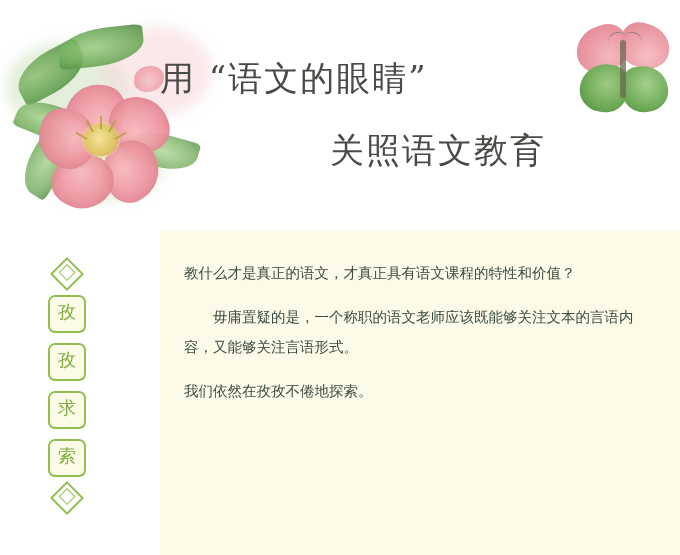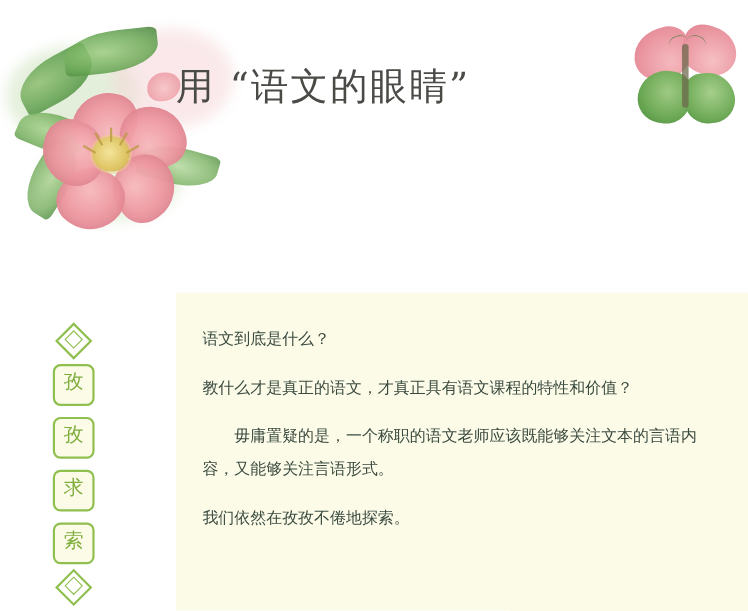--- a/index.html
+++ b/index.html
@@ -12,21 +12,21 @@
     background: #ffffff;
     font-family: "DejaVu Sans", "Liberation Sans", sans-serif;
     overflow: hidden;
     position: relative;
   }
 
   
   .banner {
     position: relative;
     width: 680px;
-    height: 266px;
+    height: 230px;
     overflow: hidden;
     background: #ffffff;
     text-align: center;
   }
 
   
   .flower-wrap {
     position: absolute;
     left: 6px;
     top: 12px;
@@ -286,34 +286,34 @@
     <div class="bwing bw1"></div>
     <div class="bwing bw2"></div>
     <div class="bwing bw3"></div>
     <div class="bwing bw4"></div>
     <div class="bbody"></div>
     <div class="bant a1"></div>
     <div class="bant a2"></div>
   </div>
 
   <div class="headline-1">用 “语文的眼睛”</div>
+  <div class="headline-2">关照语文教育</div>
 </div>
 
 <div class="body-area">
 
   <div class="badge-col">
     <div class="diamond"></div>
     <div class="badge">孜</div>
     <div class="badge">孜</div>
     <div class="badge">求</div>
     <div class="badge">索</div>
     <div class="diamond"></div>
   </div>
 
   <div class="content-panel">
     <div class="content-inner">
-      <p class="para">语文到底是什么？</p>
       <p class="para">教什么才是真正的语文，才真正具有语文课程的特性和价值？</p>
       <p class="para indent">毋庸置疑的是，一个称职的语文老师应该既能够关注文本的言语内容，又能够关注言语形式。</p>
       <p class="para">我们依然在孜孜不倦地探索。</p>
     </div>
   </div>
 </div>
 
 </body></html>

